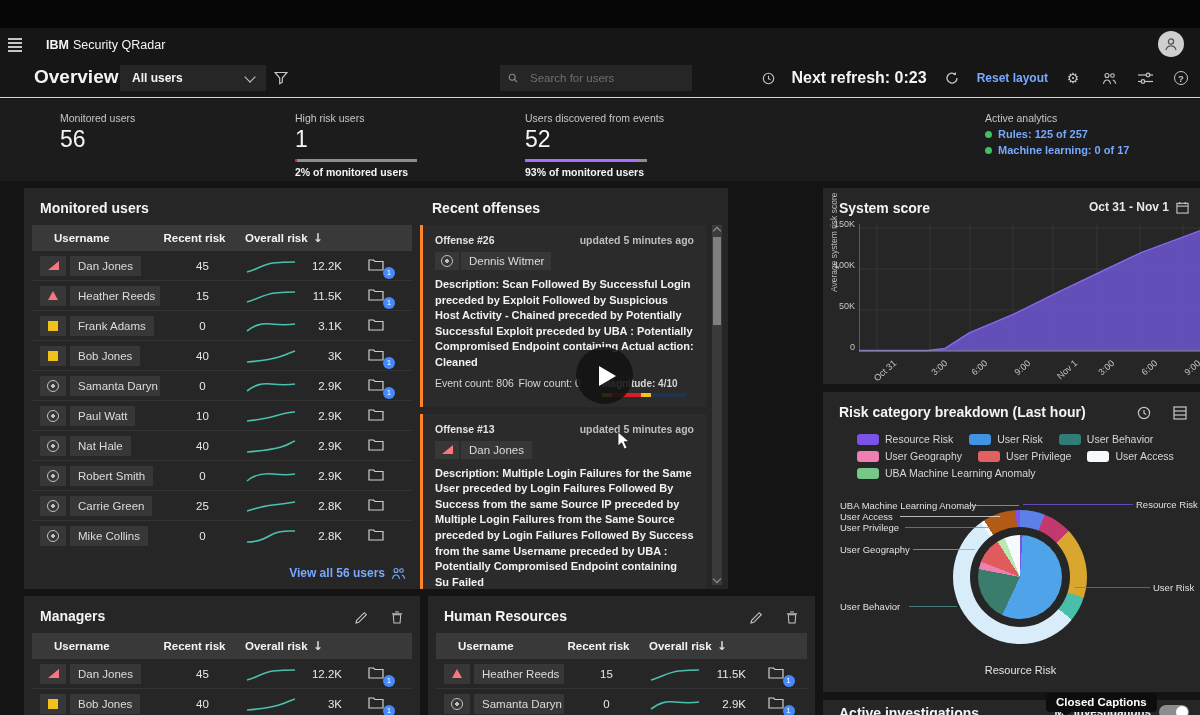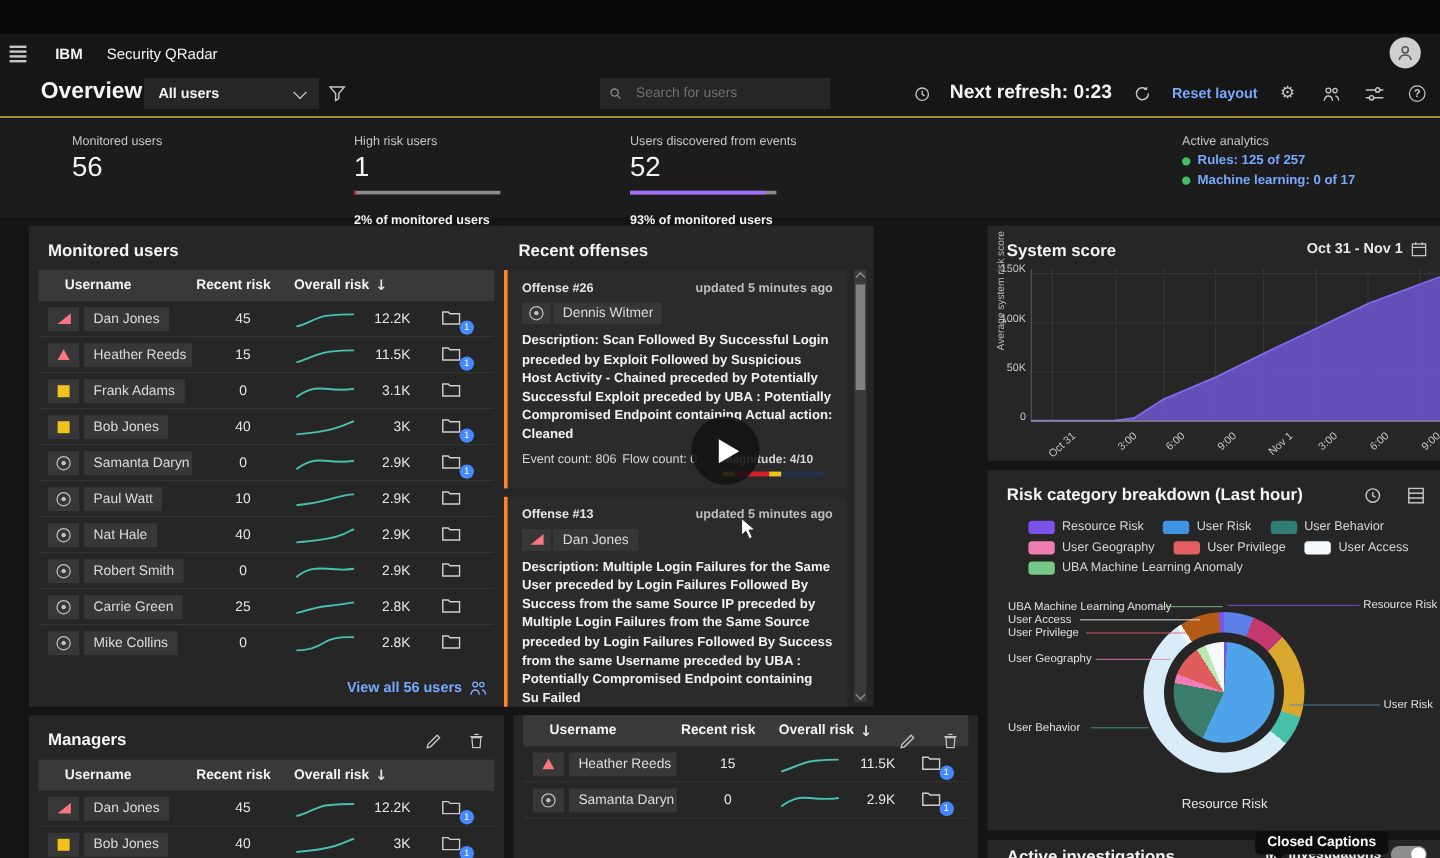--- a/index.html
+++ b/index.html
@@ -8,21 +8,21 @@
   #app{position:relative;width:1200px;height:715px;overflow:hidden;background:#141414;color:#f4f4f4}
 
   
   .video-bar{position:absolute;left:0;top:0;width:1200px;height:28px;background:#060606}
 
   
   .app-header{position:absolute;left:0;top:28px;width:1200px;height:34px;background:#161616;display:flex;align-items:center}
   .hamburger{width:46px;height:34px;display:flex;flex-direction:column;justify-content:center;gap:2px;padding-left:8px;cursor:pointer}
   .hamburger i{display:block;width:14px;height:2px;background:#c6c6c6}
   .brand{font-size:12.5px;color:#f4f4f4}
-  .brand b{font-weight:700;margin-right:20px}
+  .brand b{font-weight:700;margin-right:4px}
   .avatar{position:absolute;right:16px;top:3px;width:26px;height:26px;border-radius:50%;background:#cfcfcf;display:flex;align-items:center;justify-content:center}
 
   
   .toolbar{position:absolute;left:0;top:62px;width:1200px;height:36px;background:#161616;border-bottom:1px solid #fde047}
   .page-title{position:absolute;left:34px;top:4px;font-size:19px;font-weight:700}
   .user-filter{position:absolute;left:120px;top:3px;width:146px;height:26px;background:#262626;display:flex;align-items:center;justify-content:space-between;padding:0 12px;cursor:pointer}
   .user-filter span{font-size:12px;font-weight:700;color:#f4f4f4}
   .chev{width:8px;height:8px;border-right:1.5px solid #c6c6c6;border-bottom:1.5px solid #c6c6c6;transform:rotate(45deg);margin-top:-3px}
   .filter-btn{position:absolute;left:268px;top:3px;width:26px;height:26px;display:flex;align-items:center;justify-content:center;cursor:pointer}
   .searchbox{position:absolute;left:500px;top:3px;width:192px;height:26px;background:#262626;display:flex;align-items:center;padding:0 8px;gap:12px}
@@ -35,21 +35,21 @@
   .glyph{font-family:"DejaVu Sans",sans-serif;font-size:14px;color:#c6c6c6}
   .help-circ{width:14px;height:14px;border:1.3px solid #c6c6c6;border-radius:50%;font-size:9.5px;font-weight:700;color:#c6c6c6;display:flex;align-items:center;justify-content:center}
 
   
   .stats-band{position:absolute;left:0;top:99px;width:1200px;height:82px;background:#1c1c1c}
   .stat{position:absolute;top:13px}
   .stat .lab{font-size:10.5px;color:#c6c6c6;margin-bottom:3px}
   .stat .val{font-size:23px;font-weight:400;color:#f4f4f4;line-height:1.1}
   .pbar{width:122px;height:3px;background:#8d8d8d;margin-top:7px;position:relative}
   .pbar i{display:block;height:3px}
-  .pct{font-size:10.5px;font-weight:700;color:#f4f4f4;margin-top:16px}
+  .pct{font-size:10.5px;font-weight:700;color:#f4f4f4;margin-top:4px}
   .aa-item{display:flex;align-items:center;gap:6px;font-size:11px;font-weight:600;color:#78a9ff;margin-top:4px;cursor:pointer}
   .dot{width:7px;height:7px;border-radius:50%;background:#42be65}
 
   
   .panel{position:absolute;background:#262626}
   .ptitle{padding:12px 16px 9px;font-size:14px;font-weight:700;color:#f4f4f4}
   #p-monitored{left:24px;top:188px;width:396px;height:401px}
   #p-offenses{left:416px;top:188px;width:312px;height:401px}
   #p-system{left:823px;top:188px;width:380px;height:196px}
   #p-risk{left:823px;top:392px;width:380px;height:300px}
@@ -660,20 +660,21 @@
             <svg width="16" height="13" viewBox="0 0 16 13">
               <path d="M1 2h4.5L7 3.5h8V12H1z" fill="none" stroke="#cfcfcf" stroke-width="1.2"></path>
             </svg>
             <i class="badge">1</i>
           </span>
         </div>
     </div>
   </section>
 
   <section class="panel" id="p-hr">
+    <div class="ptitle">Human Resources</div>
     <div class="panel-tools">
       <span class="icon-btn">
           <svg width="13" height="13" viewBox="0 0 14 14">
             <path d="M1 13l.8-3L10 1.8 12.2 4 4 12.2z" fill="none" stroke="#c6c6c6" stroke-width="1.2"></path>
           </svg>
         </span>
       <span class="icon-btn">
           <svg width="12" height="13" viewBox="0 0 12 14">
             <path d="M2 4h8l-.7 9H2.7z" fill="none" stroke="#c6c6c6" stroke-width="1.1"></path>
             <line x1="0.5" y1="3" x2="11.5" y2="3" stroke="#c6c6c6" stroke-width="1.1"></line>

